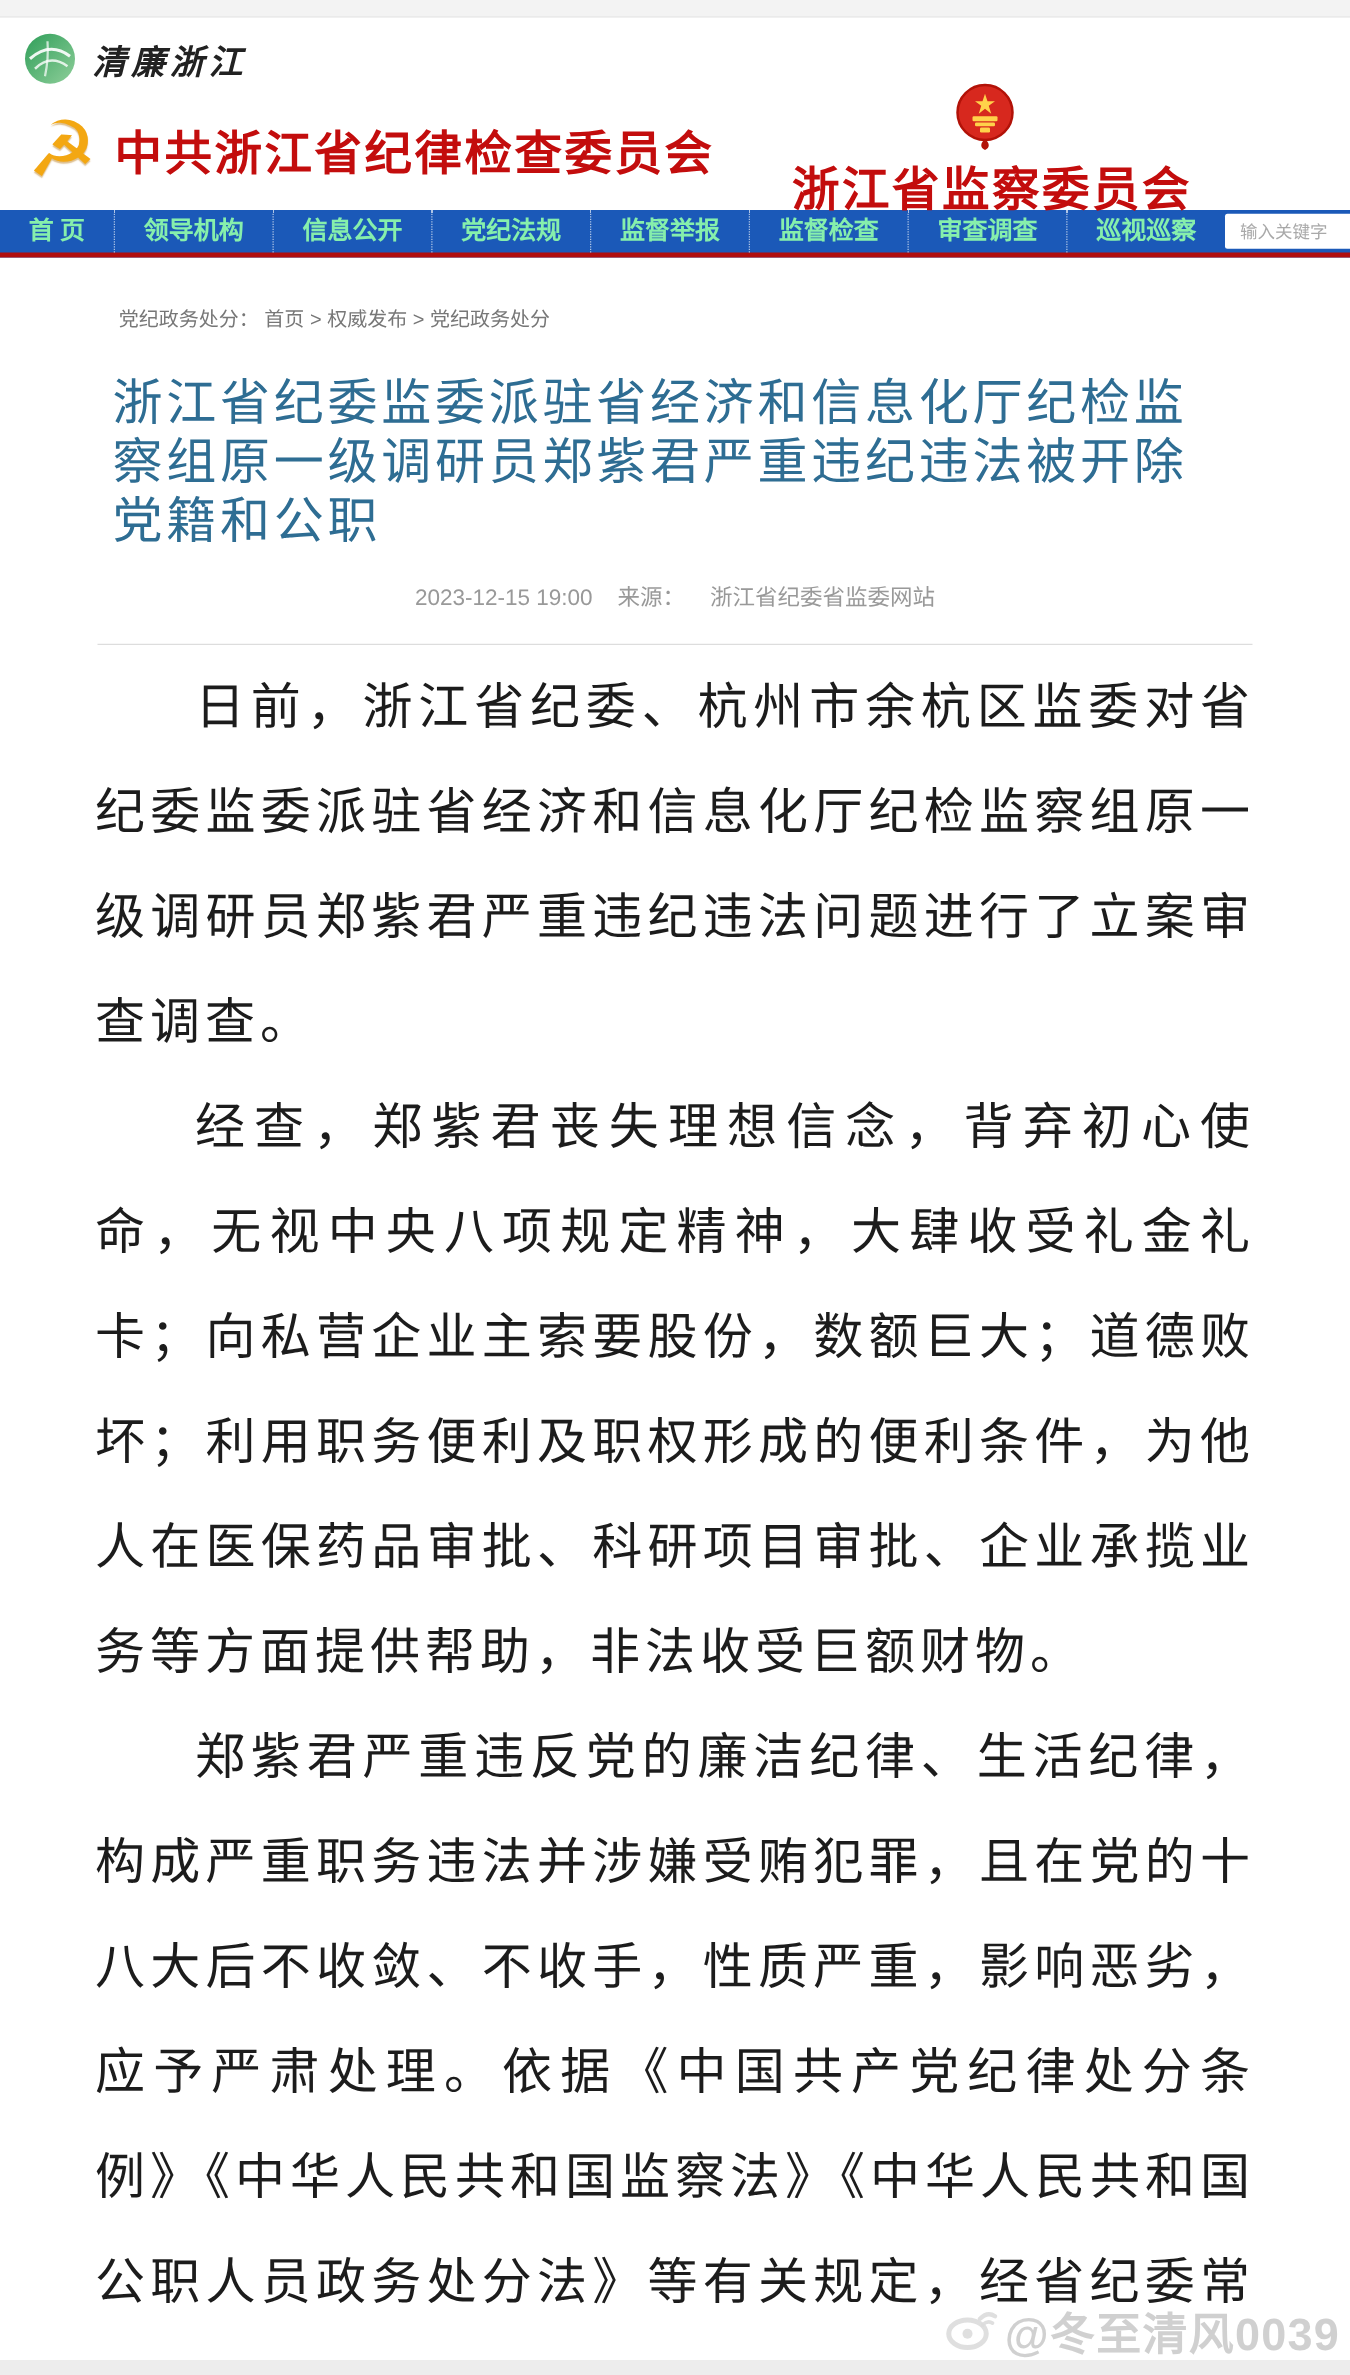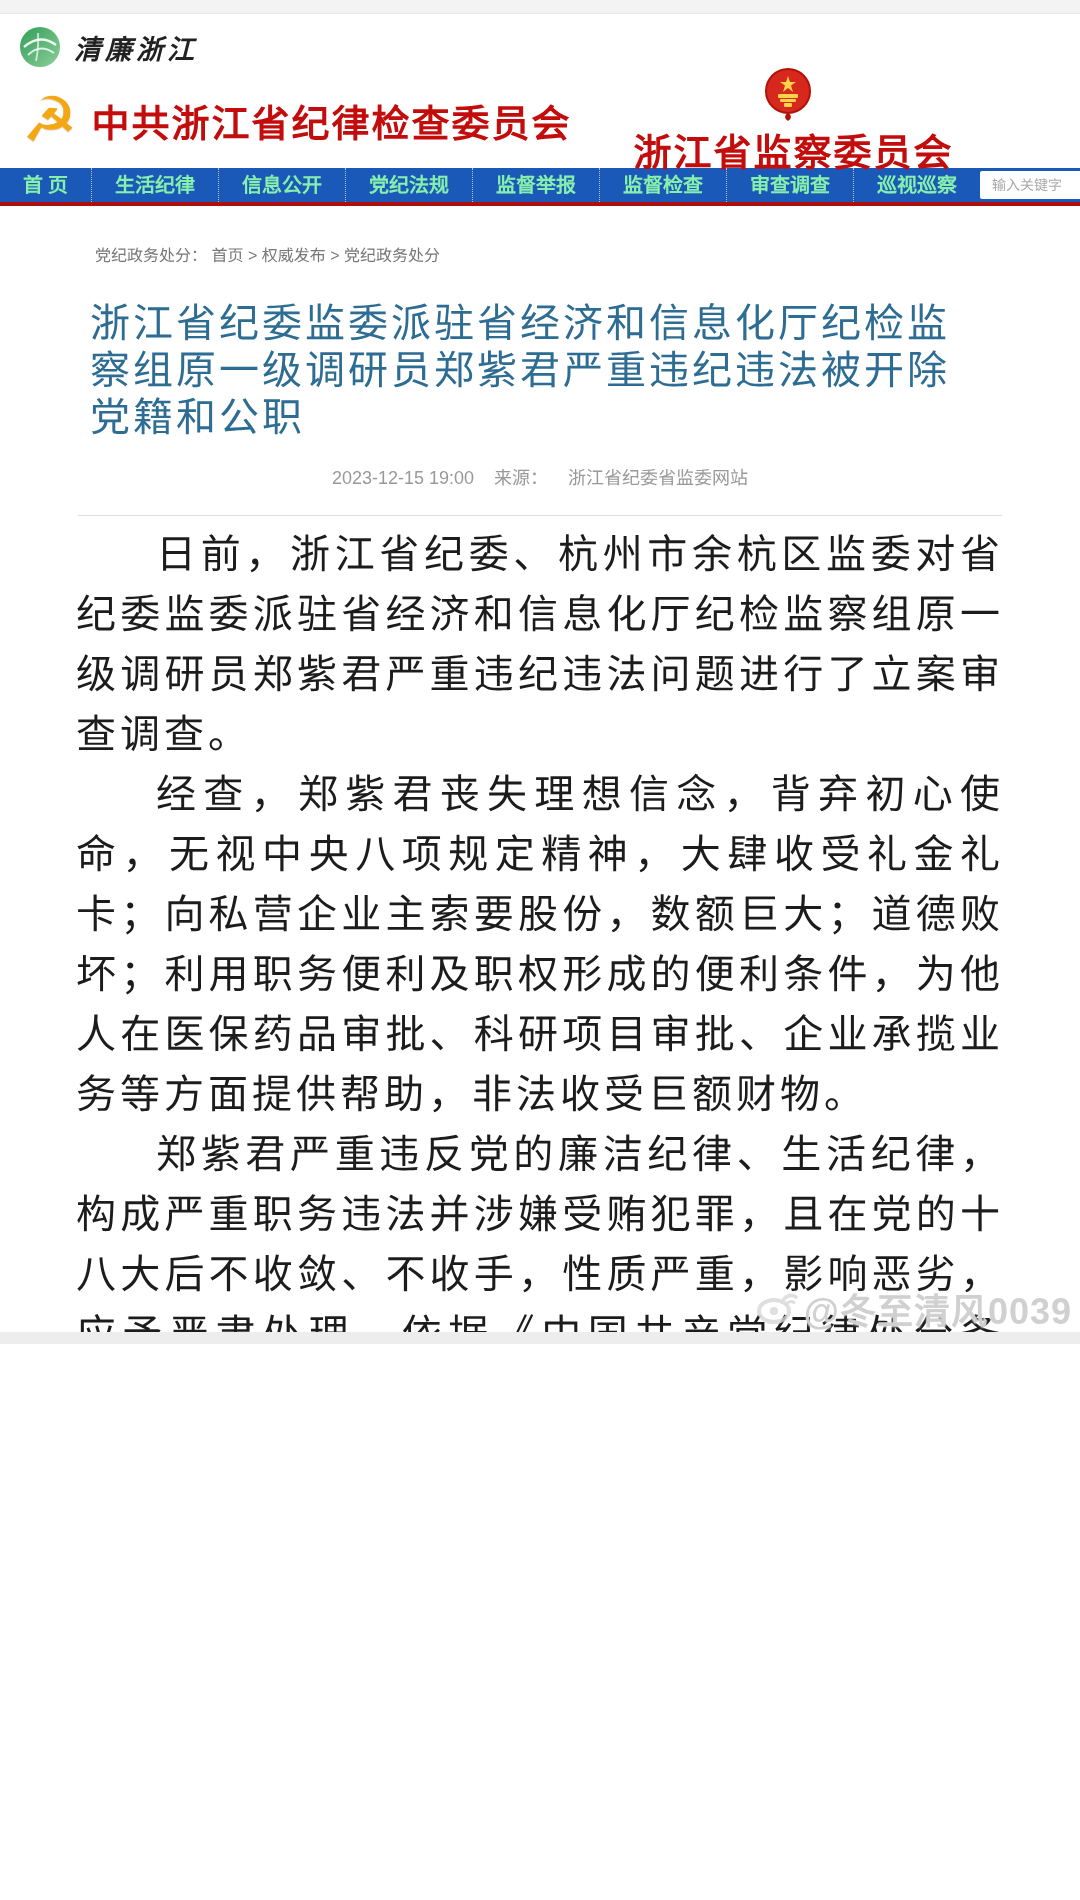--- a/index.html
+++ b/index.html
@@ -9,21 +9,21 @@
     --title-blue:#2e6d93;
     --emblem-gold:#f3a712;
   }
   *{box-sizing:border-box;}
   html,body{margin:0;padding:0;}
   body{
     width:1080px;height:1900px;background:#ffffff;
     font-family:"Liberation Sans","DejaVu Sans",sans-serif;
     overflow:hidden;position:relative;
   }
-  .page{position:relative;width:1080px;height:1344px;overflow:hidden;background:#fff;}
+  .page{position:relative;width:1080px;height:1900px;overflow:hidden;background:#fff;}
   .top-strip{height:14px;background:#f3f3f3;border-bottom:1px solid #e8e8e8;}
   
   .brand-row{display:flex;align-items:center;padding:10px 0 6px 18px;height:62px;}
   .brand-logo{width:44px;height:44px;display:inline-block;}
   .brand-text{font-family:"Liberation Serif","DejaVu Serif",serif;font-style:italic;
     font-size:27px;color:#222;margin-left:12px;letter-spacing:4px;font-weight:bold;}
   
   .header-row{display:flex;align-items:center;height:92px;padding:0 20px 4px 22px;}
   .org{display:flex;align-items:center;}
   .org-left{flex:0 0 auto;}
@@ -50,22 +50,22 @@
   .breadcrumb{margin:36px 0 0 95px;font-size:16px;color:#777;}
   .crumb-path{color:#777;cursor:pointer;}
   
   .title{width:900px;margin:34px auto 0 auto;text-align:left;
     color:var(--title-blue);font-size:40px;line-height:47px;font-weight:normal;
     letter-spacing:3px;}
   .meta{text-align:center;color:#999;font-size:18px;margin-top:22px;}
   .meta .sep{display:inline-block;width:10px;}
   .divider{border:none;border-top:1px solid #ddd;width:924px;margin:26px auto 0 auto;}
   .article-body{width:928px;margin:8px auto 0 auto;color:#1c1c1c;}
-  .para{margin:0;font-size:40px;line-height:60px;letter-spacing:4px;
-    text-align:justify;text-indent:2em;}
+  .para{margin:0;font-size:40px;line-height:84px;letter-spacing:4px;
+    text-align:justify;text-indent:2em;font-family:Liberation Serif, serif;}
   
   .watermark{position:absolute;right:8px;bottom:10px;display:flex;align-items:center;
     color:rgba(205,205,205,.95);font-size:36px;font-weight:bold;letter-spacing:1px;
     text-shadow:0 1px 2px rgba(255,255,255,.9);}
   .weibo-icon{margin-right:6px;opacity:.85;}
   .bottom-strip{position:absolute;left:0;bottom:0;width:100%;height:12px;background:#ededed;}
 </style>
 </head>
 <body>
 
@@ -104,21 +104,21 @@
         <rect x="21" y="35" width="16" height="3" rx="1" fill="#ffd24a"></rect>
         <rect x="25" y="39" width="8" height="4" rx="1" fill="#ffd24a"></rect>
       </svg>
       <span class="org-text">浙江省监察委员会</span>
     </div>
   </div>
 
   <nav class="navbar">
     <ul class="nav-list">
         <li class="nav-item">首 页</li>
-        <li class="nav-item">生活纪律</li>
+        <li class="nav-item">领导机构</li>
         <li class="nav-item">信息公开</li>
         <li class="nav-item">党纪法规</li>
         <li class="nav-item">监督举报</li>
         <li class="nav-item">监督检查</li>
         <li class="nav-item">审查调查</li>
         <li class="nav-item">巡视巡察</li>
       </ul>
     <div class="search-box">
       <input class="search-input" type="text" placeholder="输入关键字" style="">
 

